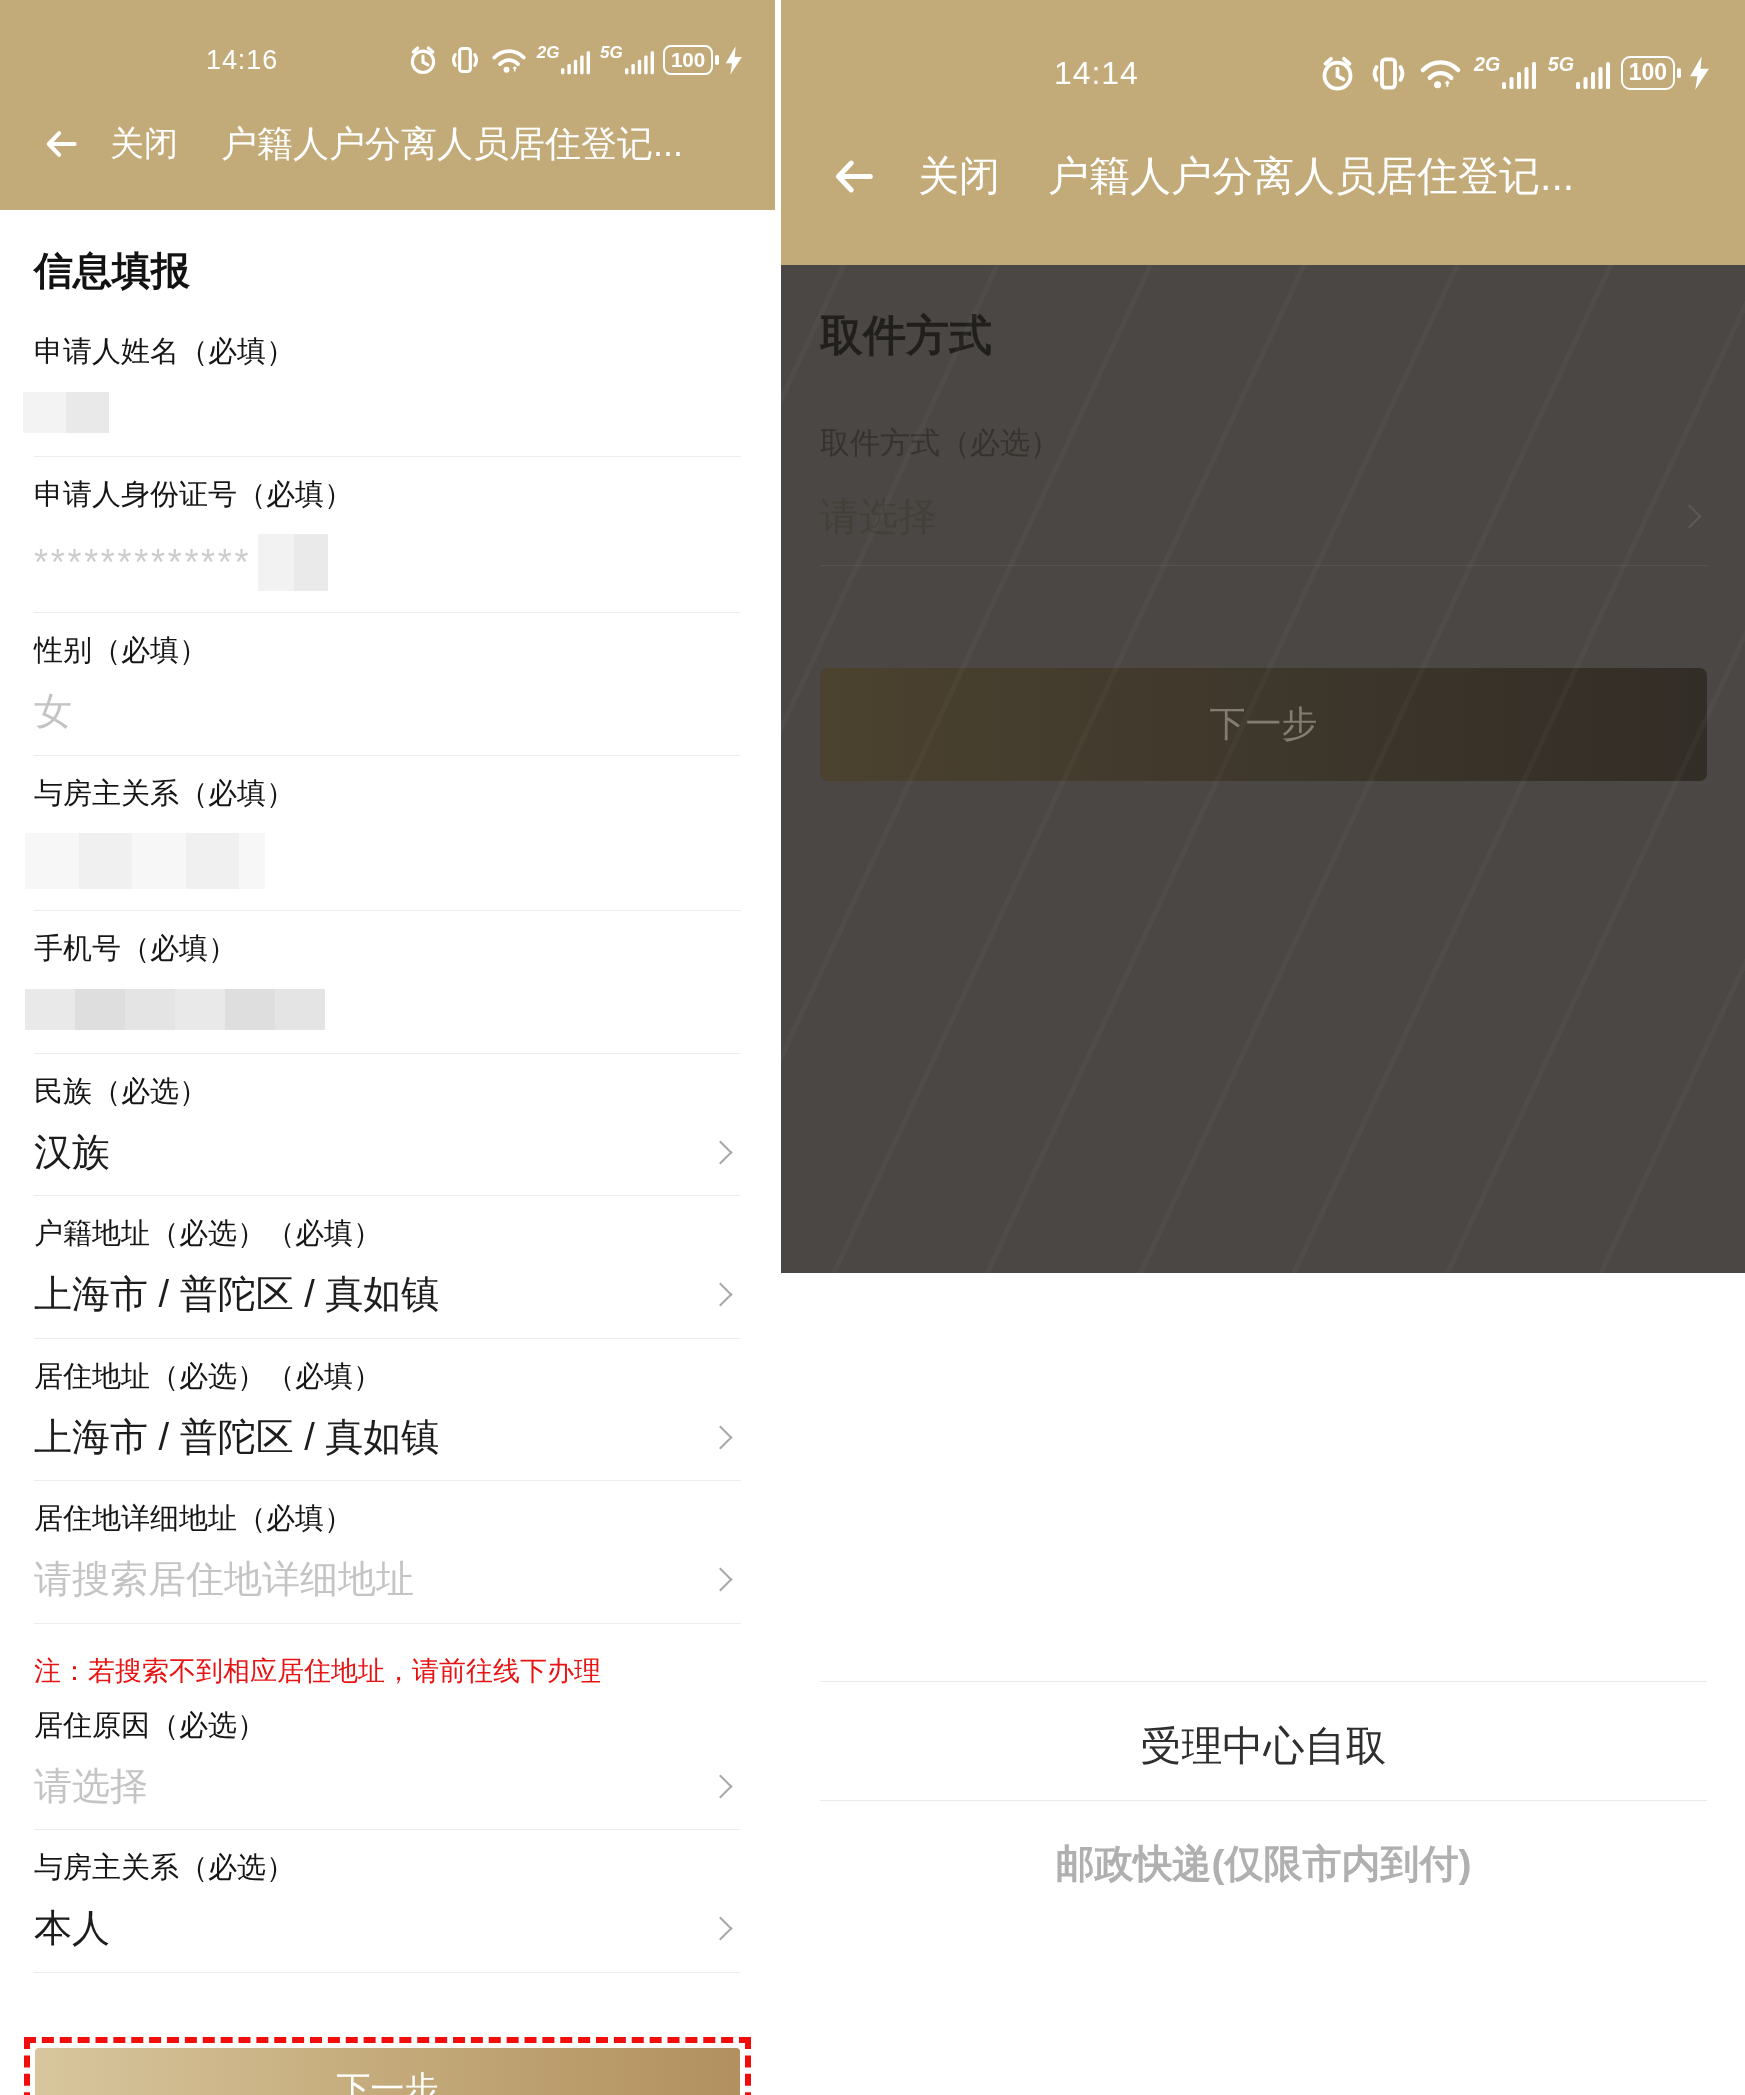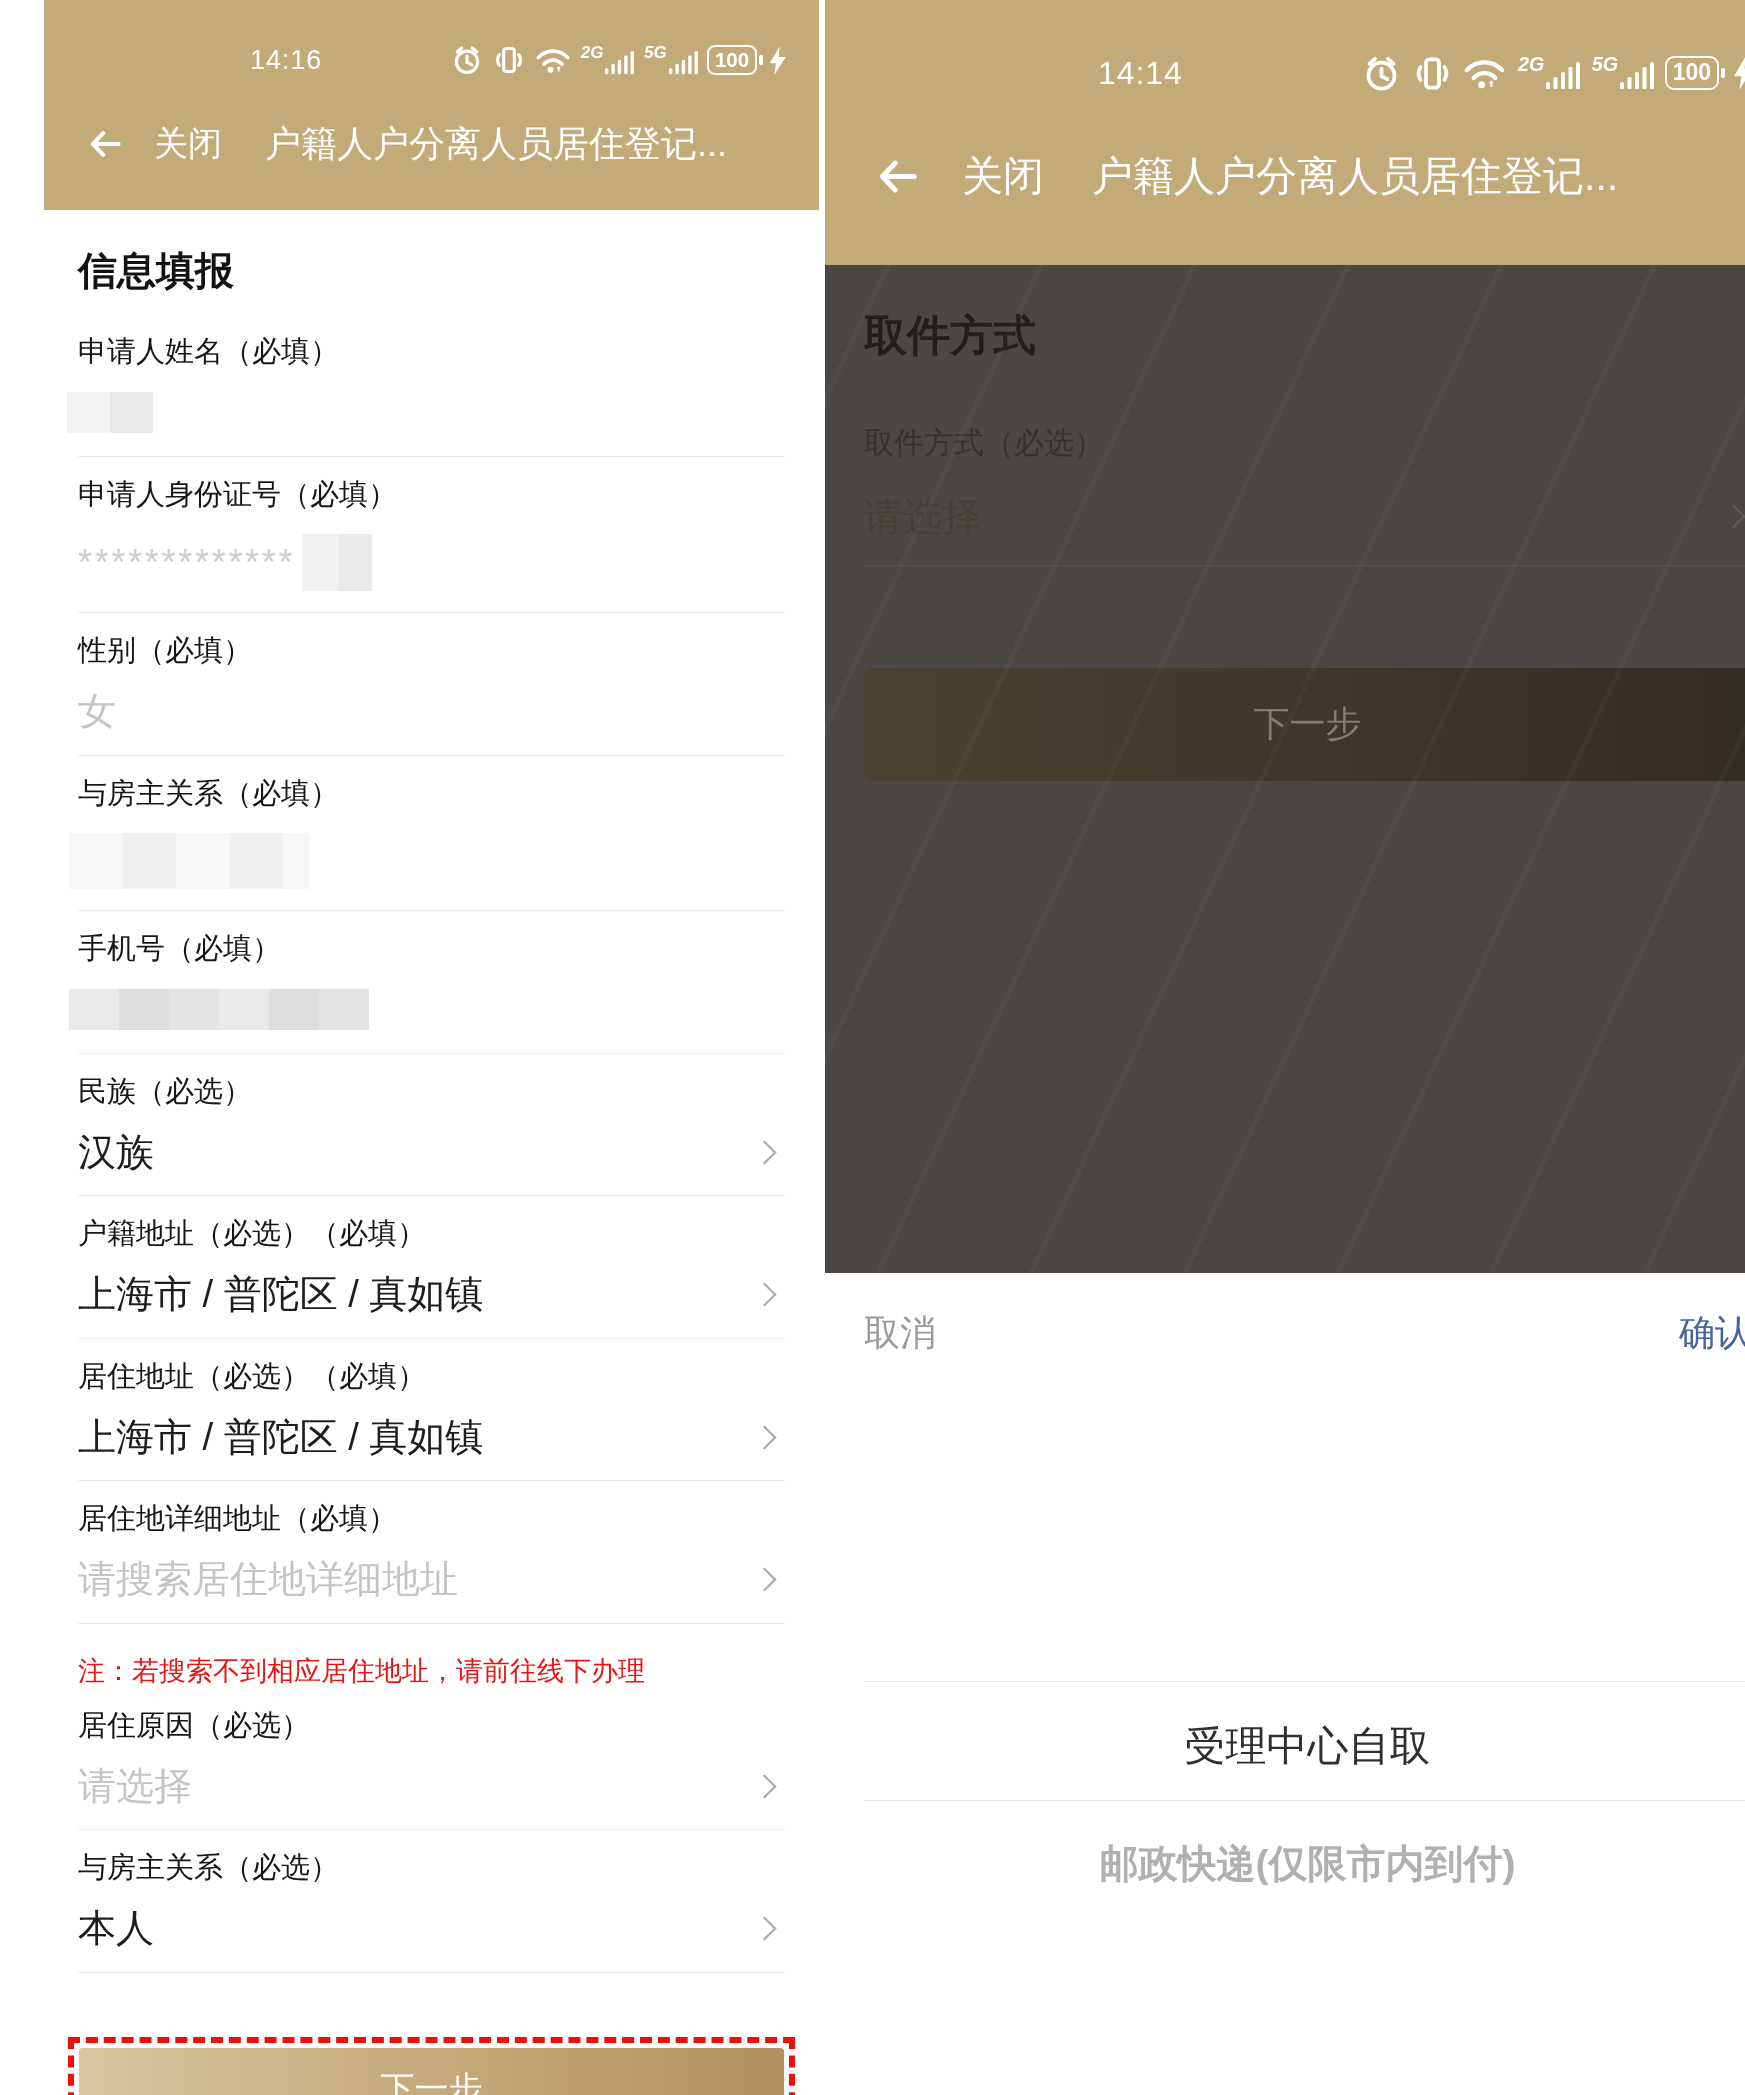--- a/index.html
+++ b/index.html
@@ -1,21 +1,21 @@
 <!DOCTYPE html>
 <html style="font-size:14.3px"><head>
 <meta charset="utf-8">
 <style>
   * { margin:0; padding:0; box-sizing:border-box; }
   html,body { width:1745px; height:2096px; background:#ffffff;
     font-family:"Liberation Sans","DejaVu Sans",sans-serif; }
   body { position:relative; overflow:hidden; }
 
   
-  .panel { position:absolute; top:0; height:2014px; background:#fff;margin-left:44px; }
+  .panel { position:absolute; top:0; height:2014px; background:#fff; }
   .gold { background:#c3ab79; color:#fff; }
   .sicons { display:flex; align-items:center; margin-left:auto; color:#fff; }
   .sicons > * { margin-left:9.9px; display:flex; align-items:flex-end; }
   .netlbl { font-size:17px; font-weight:bold; line-height:1; margin:0 1.8px 14.3px 0;text-align:center; }
   .batt { border:2.7px solid #fff; border-radius:8px; padding:0.9px 5.4px;
           font-size:20.6px; font-weight:bold; line-height:1.2; display:inline-block; }
   .batt-nub { width:3.6px; height:10.7px; background:#fff; border-radius:1.8px; margin:0 0 9px 2.7px; }
   .chev { width:17px; height:17px; border-top:2.7px solid #a8a8a8; border-right:2.7px solid #a8a8a8;
           transform:rotate(45deg); flex:none; }
 
@@ -330,23 +330,19 @@
     <div class="rp-flabel">取件方式（必选）</div>
     <div class="rp-fvalue">
       <span>请选择</span>
       <span class="chev" style="margin-left:auto;margin-right:9px;"></span>
     </div>
     <div class="rp-fline"></div>
     <div class="rp-btn">下一步</div>
   </div>
 
   <div class="rp-sheet">
-    <div class="sheet-head">
-      <span class="sheet-cancel">取消</span>
-      <span class="sheet-confirm">确认</span>
-    </div>
     <div class="pick-line l1"></div>
     <div class="pick-sel">受理中心自取</div>
     <div class="pick-line l2"></div>
     <div class="pick-unsel">邮政快递(仅限市内到付)</div>
   </div>
 </div>
 
 
 </body></html>

